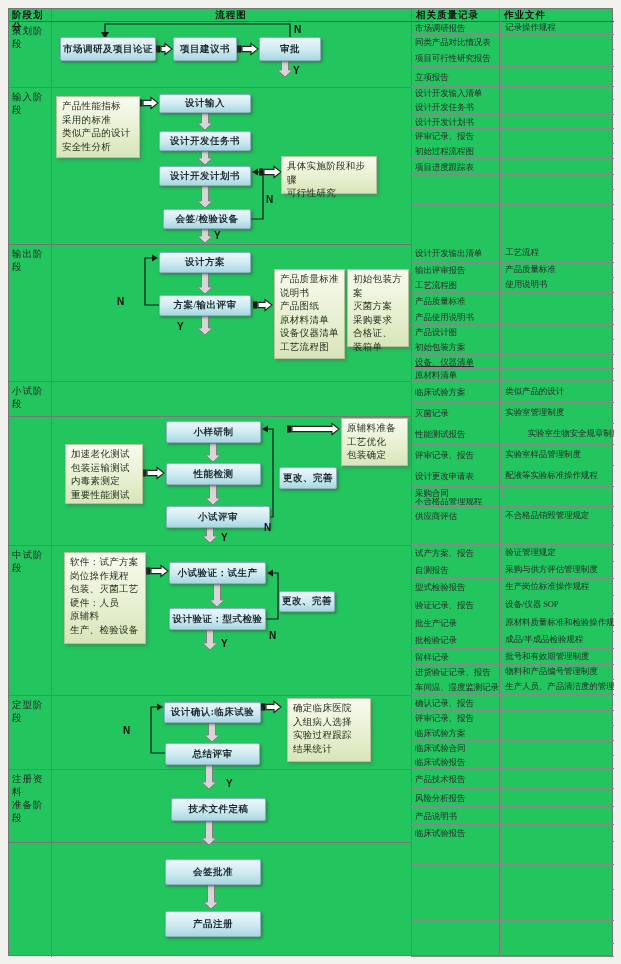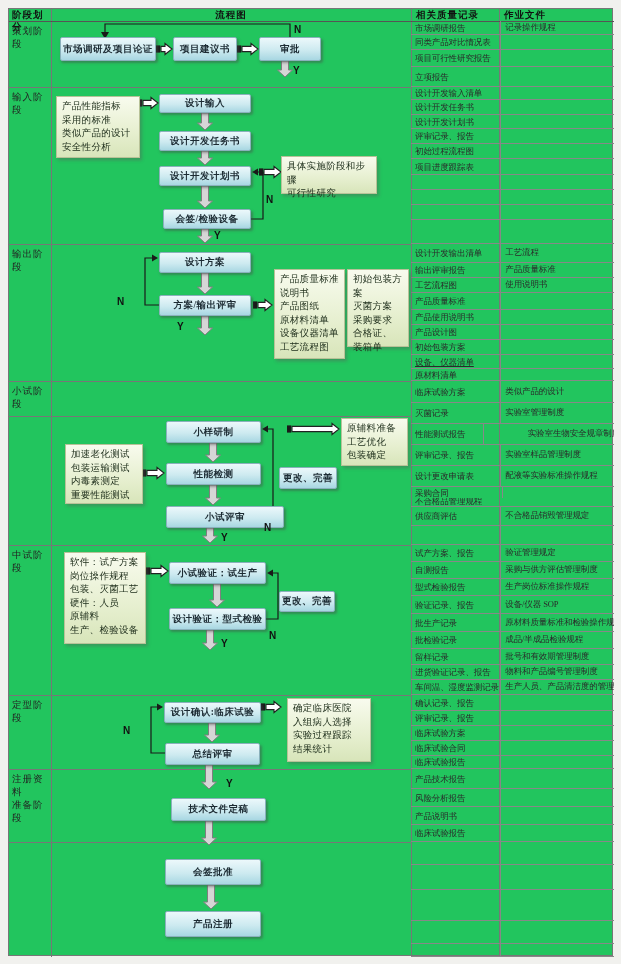--- a/index.html
+++ b/index.html
@@ -142,21 +142,21 @@
   <div class="fbox" style="left:164px;top:28px;width:64px;height:24px">项目建议书</div>
   <div class="fbox" style="left:250px;top:28px;width:62px;height:24px">审批</div>
   <div class="fbox" style="left:150px;top:85px;width:92px;height:19px">设计输入</div>
   <div class="fbox" style="left:150px;top:122px;width:92px;height:20px">设计开发任务书</div>
   <div class="fbox" style="left:150px;top:157px;width:92px;height:20px">设计开发计划书</div>
   <div class="fbox" style="left:154px;top:200px;width:88px;height:20px">会签/检验设备</div>
   <div class="fbox" style="left:150px;top:243px;width:92px;height:21px">设计方案</div>
   <div class="fbox" style="left:150px;top:286px;width:92px;height:21px">方案/输出评审</div>
   <div class="fbox" style="left:157px;top:412px;width:95px;height:22px">小样研制</div>
   <div class="fbox" style="left:157px;top:454px;width:95px;height:22px">性能检测</div>
-  <div class="fbox" style="left:157px;top:497px;width:118px;height:22px">小试评审</div>
+  <div class="fbox" style="left:157px;top:497px;width:104px;height:22px">小试评审</div>
   <div class="fbox" style="left:270px;top:458px;width:58px;height:22px">更改、完善</div>
   <div class="fbox" style="left:160px;top:553px;width:97px;height:22px">小试验证：试生产</div>
   <div class="fbox" style="left:160px;top:599px;width:97px;height:22px">设计验证：型式检验</div>
   <div class="fbox" style="left:270px;top:582px;width:56px;height:21px">更改、完善</div>
   <div class="fbox" style="left:155px;top:693px;width:97px;height:21px">设计确认:临床试验</div>
   <div class="fbox" style="left:156px;top:734px;width:95px;height:22px">总结评审</div>
   <div class="fbox" style="left:162px;top:789px;width:95px;height:23px">技术文件定稿</div>
   <div class="fbox" style="left:156px;top:850px;width:96px;height:26px">会签批准</div>
   <div class="fbox" style="left:156px;top:902px;width:96px;height:26px">产品注册</div>
 

